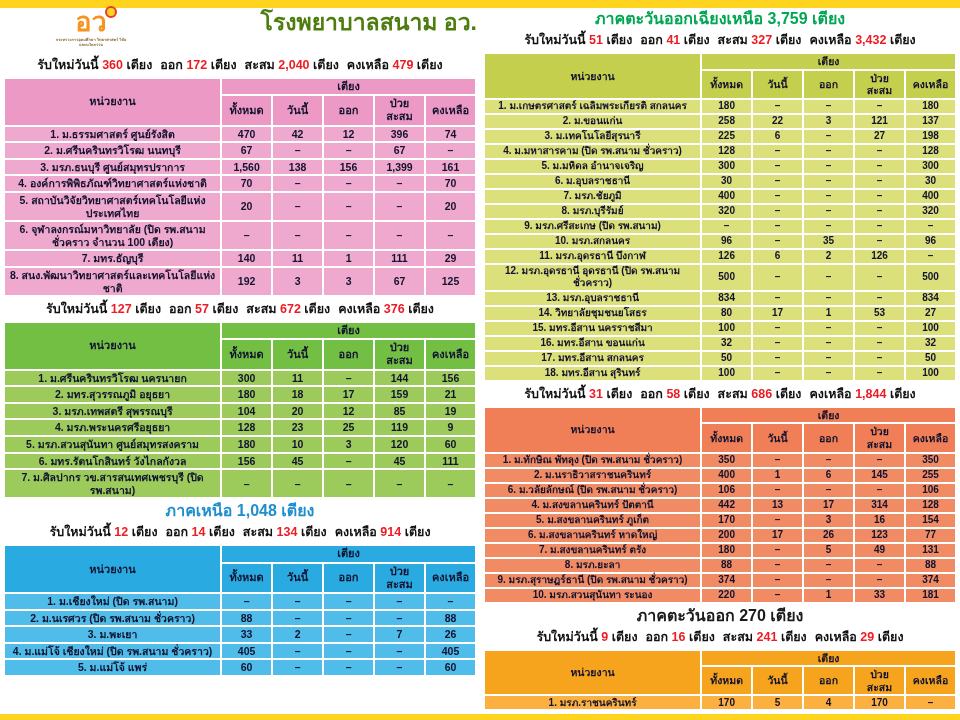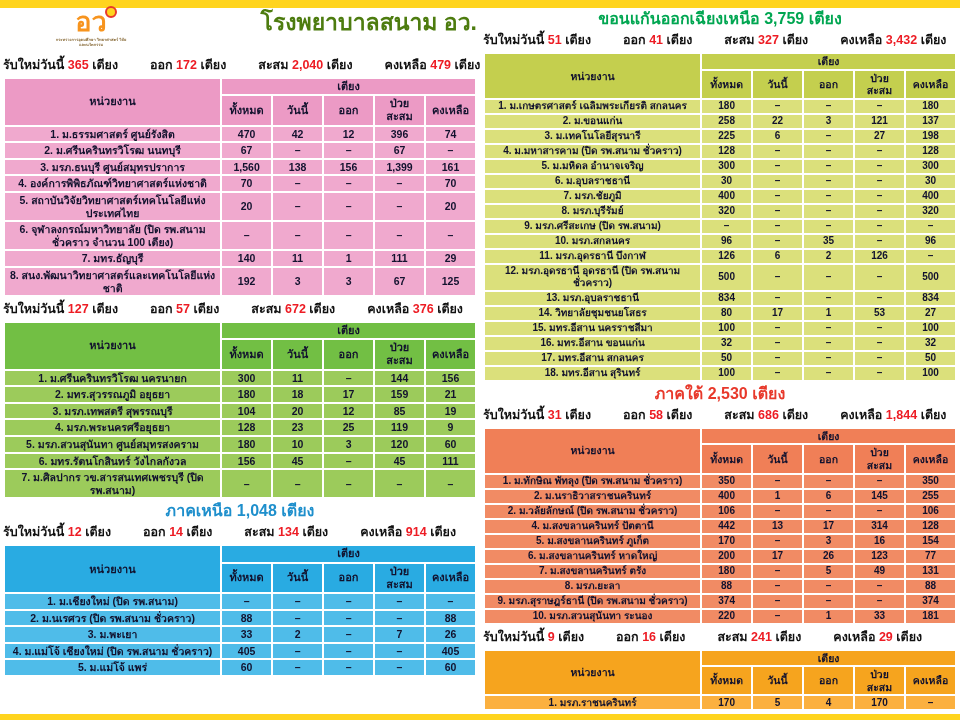--- a/index.html
+++ b/index.html
@@ -16,21 +16,21 @@
   .logo{position:absolute;left:52px;top:1px;width:72px;text-align:center;line-height:1;}
   .logo-mark{color:#f7941e;font-size:27px;position:relative;display:inline-block;}
   .logo-dot{position:absolute;right:-10px;top:-3px;width:8px;height:8px;border-radius:50%;
     border:2px solid #e8392b;background:#ffd41e;display:inline-block;}
   .logo-sub{font-size:4px;color:#8a6d3b;margin-top:2px;line-height:1.2;}
   .main-title{text-align:right;font-size:23px;color:#4d7c0f;padding-left:60px;line-height:1.25;}
   
   .sec{margin-bottom:2px;}
   .sec-title{text-align:center;font-size:16px;color:var(--t);line-height:1.25;margin:1px 0;}
   .sec-title.sub{font-size:20px;}
-  .stats{display:flex;gap:32px;font-size:12.5px;color:#111;margin:1px 0 2px 0;white-space:nowrap;}
+  .stats{display:flex;justify-content:center;gap:8px;font-size:12.5px;color:#111;margin:1px 0 2px 0;white-space:nowrap;}
   .stats .num{color:#ed1c24;}
   table{width:100%;border-collapse:collapse;table-layout:fixed;}
   col.c-name{width:46%;}
   col.c-num{width:10.8%;}
   th,td{border:2px solid #ffffff;padding:1px 3px;}
   th{background:var(--h);font-size:11px;text-align:center;color:#12122e;line-height:1.2;}
   td{background:var(--r);font-size:10.5px;text-align:center;line-height:1.2;color:#12122e;}
   td.agency{text-align:center;}
   
   .col-right td{font-size:10px;padding:0.5px 3px;}
@@ -50,21 +50,21 @@
           <span>อว</span>
           <span class="logo-dot"></span>
         </div>
         <div class="logo-sub">กระทรวงการอุดมศึกษา วิทยาศาสตร์ วิจัยและนวัตกรรม</div>
       </div>
       <div class="main-title">โรงพยาบาลสนาม อว.</div>
     </div>
 
     <div class="sec" style="--t: #b5509e; --h: #ec9ac5; --r: #f0a9ce;">
       <div class="stats">
-        <span class="st"><span>รับใหม่วันนี้</span> <span class="num">365</span> <span>เตียง</span></span>
+        <span class="st"><span>รับใหม่วันนี้</span> <span class="num">360</span> <span>เตียง</span></span>
         <span class="st"><span>ออก</span> <span class="num">172</span> <span>เตียง</span></span>
         <span class="st"><span>สะสม</span> <span class="num">2,040</span> <span>เตียง</span></span>
         <span class="st"><span>คงเหลือ</span> <span class="num">479</span> <span>เตียง</span></span>
       </div>
       <table>
           <colgroup>
             <col class="c-name">
             <col class="c-num">
             <col class="c-num">
             <col class="c-num">
@@ -319,21 +319,21 @@
               <td>60</td>
             </tr>
           </tbody>
         </table>
     </div>
   </div>
 
   <div class="col col-right">
     <div class="sec" style="--t: #00a651; --h: #c4cf4e; --r: #dbe07b;">
       <div class="sec-title">
-        <span>ขอนแกันออกเฉียงเหนือ</span>
+        <span>ภาคตะวันออกเฉียงเหนือ</span>
         <span>3,759</span>
         <span>เตียง</span>
       </div>
       <div class="stats">
         <span class="st"><span>รับใหม่วันนี้</span> <span class="num">51</span> <span>เตียง</span></span>
         <span class="st"><span>ออก</span> <span class="num">41</span> <span>เตียง</span></span>
         <span class="st"><span>สะสม</span> <span class="num">327</span> <span>เตียง</span></span>
         <span class="st"><span>คงเหลือ</span> <span class="num">3,432</span> <span>เตียง</span></span>
       </div>
       <table>
@@ -501,25 +501,20 @@
               <td>–</td>
               <td>–</td>
               <td>–</td>
               <td>100</td>
             </tr>
           </tbody>
         </table>
     </div>
 
     <div class="sec" style="--t: #e8392b; --h: #f07f57; --r: #f18b64;">
-      <div class="sec-title">
-        <span>ภาคใต้</span>
-        <span>2,530</span>
-        <span>เตียง</span>
-      </div>
       <div class="stats">
         <span class="st"><span>รับใหม่วันนี้</span> <span class="num">31</span> <span>เตียง</span></span>
         <span class="st"><span>ออก</span> <span class="num">58</span> <span>เตียง</span></span>
         <span class="st"><span>สะสม</span> <span class="num">686</span> <span>เตียง</span></span>
         <span class="st"><span>คงเหลือ</span> <span class="num">1,844</span> <span>เตียง</span></span>
       </div>
       <table>
           <colgroup>
             <col class="c-name">
             <col class="c-num">
@@ -552,21 +547,21 @@
             </tr>
             <tr>
               <td class="agency">2. ม.นราธิวาสราชนครินทร์</td>
               <td>400</td>
               <td>1</td>
               <td>6</td>
               <td>145</td>
               <td>255</td>
             </tr>
             <tr>
-              <td class="agency">2. ม.วลัยลักษณ์ (ปิด รพ.สนาม ชั่วคราว)</td>
+              <td class="agency">6. ม.วลัยลักษณ์ (ปิด รพ.สนาม ชั่วคราว)</td>
               <td>106</td>
               <td>–</td>
               <td>–</td>
               <td>–</td>
               <td>106</td>
             </tr>
             <tr>
               <td class="agency">4. ม.สงขลานครินทร์ ปัตตานี</td>
               <td>442</td>
               <td>13</td>
@@ -620,20 +615,25 @@
               <td>–</td>
               <td>1</td>
               <td>33</td>
               <td>181</td>
             </tr>
           </tbody>
         </table>
     </div>
 
     <div class="sec" style="--t: #1a1a1a; --h: #f6a41e; --r: #fbb03f;">
+      <div class="sec-title">
+        <span>ภาคตะวันออก</span>
+        <span>270</span>
+        <span>เตียง</span>
+      </div>
       <div class="stats">
         <span class="st"><span>รับใหม่วันนี้</span> <span class="num">9</span> <span>เตียง</span></span>
         <span class="st"><span>ออก</span> <span class="num">16</span> <span>เตียง</span></span>
         <span class="st"><span>สะสม</span> <span class="num">241</span> <span>เตียง</span></span>
         <span class="st"><span>คงเหลือ</span> <span class="num">29</span> <span>เตียง</span></span>
       </div>
       <table>
           <colgroup>
             <col class="c-name">
             <col class="c-num">

